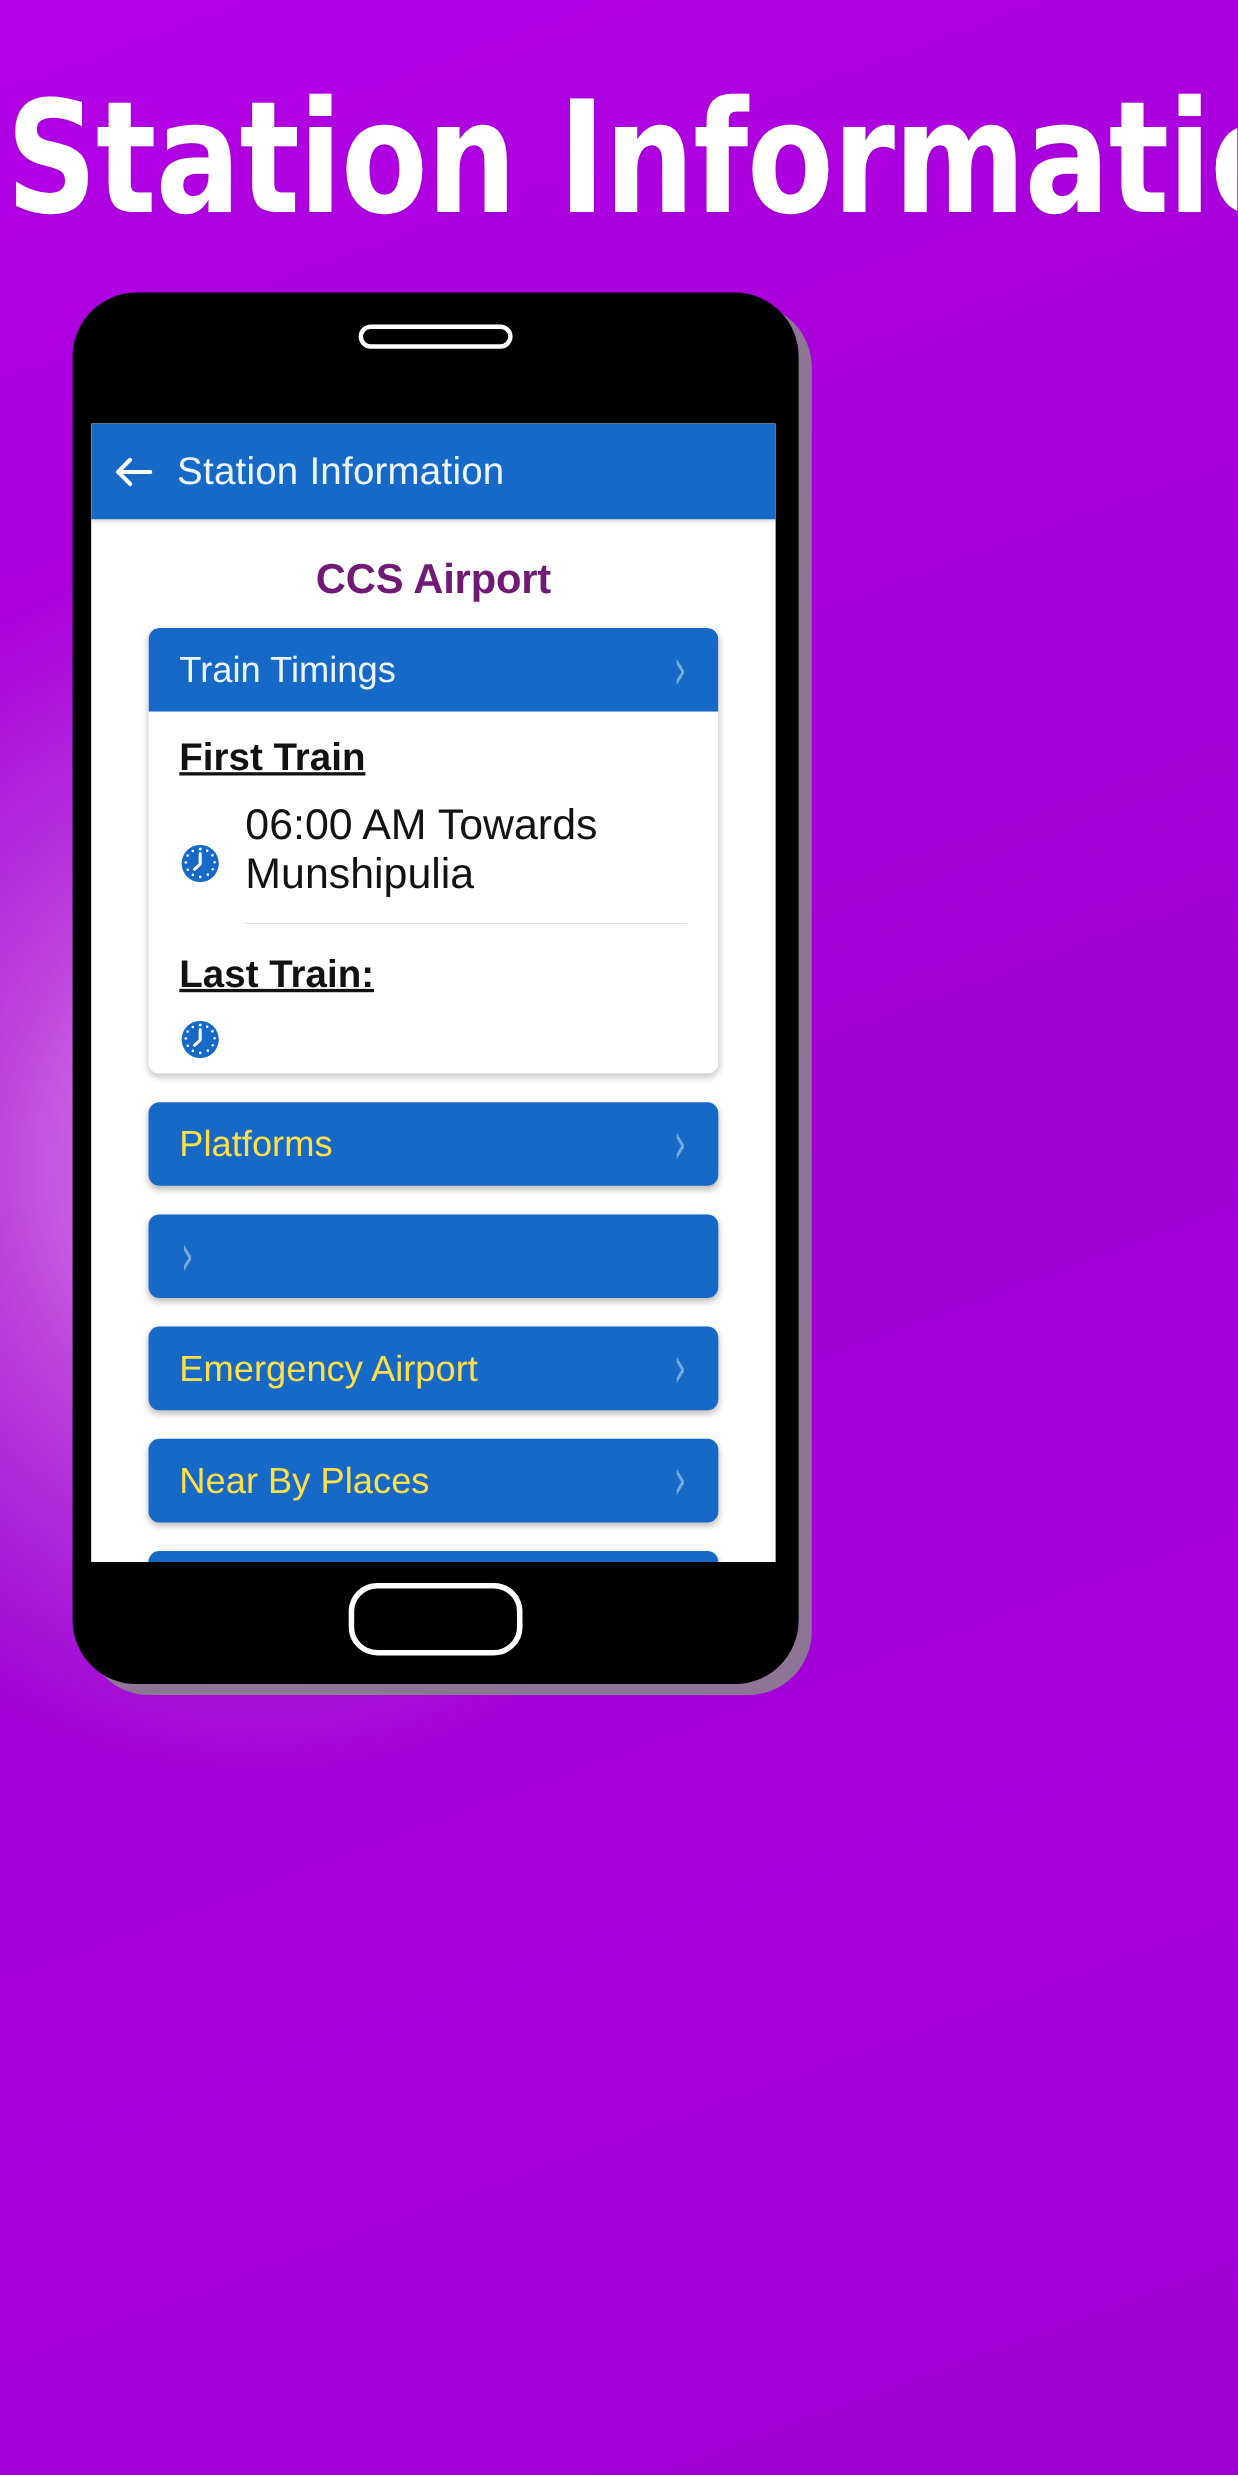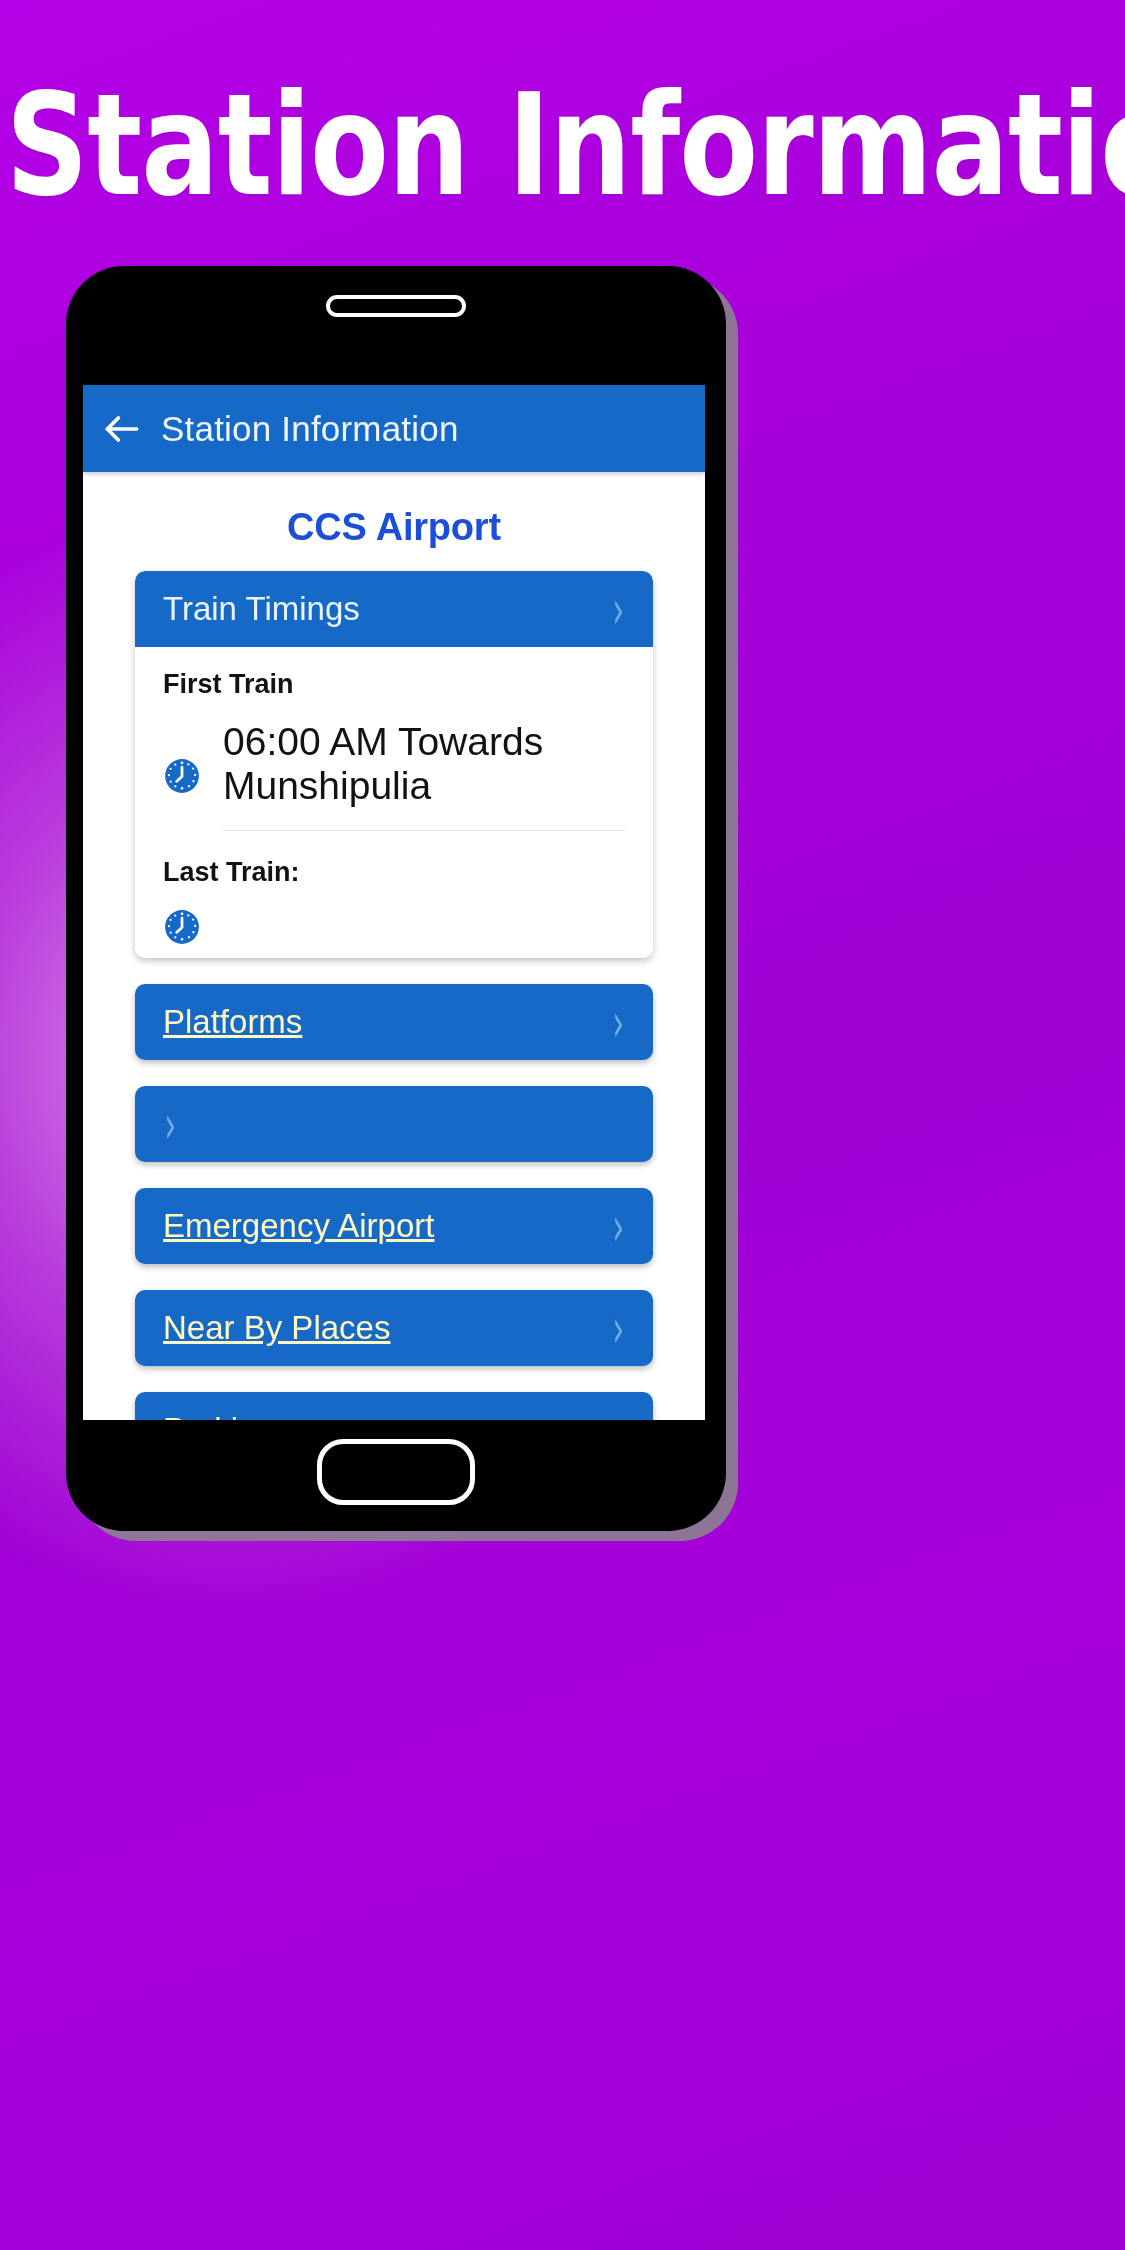--- a/index.html
+++ b/index.html
@@ -123,21 +123,21 @@
   }
 
   
   .content {
     padding: 0;
     background: #ffffff;
     height: calc(100% - 87px);
   }
   .station-name {
     text-align: center;
-    color: #1d4ed8;
+    color: #701a75;
     font-size: 38px;
     font-weight: bold;
     padding: 34px 0 22px 0;
     letter-spacing: -0.2px;
   }
 
   
   .card {
     margin: 0 52px 0 52px;
     background: #e5e5e5;
@@ -165,25 +165,26 @@
     font-family: "DejaVu Sans", sans-serif;
     transform: scaleY(1.55) scaleX(0.85);
     opacity: 0.9;
     padding-right: 6px;
   }
   .card-body {
     background: #ffffff;
     padding: 22px 0 12px 0;
   }
   .group-label {
-    font-size: 27px;
+    font-size: 35px;
     font-weight: bold;
     color: #121212;
     padding: 0 0 0 28px;
     margin-bottom: 6px;
+    text-decoration: underline;
   }
   .timing-row {
     display: flex;
     align-items: center;
     padding: 14px 0 0 28px;
   }
   .clock-icon {
     width: 38px;
     height: 38px;
     flex: none;
@@ -213,23 +214,22 @@
     background: #1769c7;
     border-radius: 10px;
     display: flex;
     align-items: center;
     padding: 0 22px 0 28px;
     margin-bottom: 26px;
     box-shadow: 0 3px 6px rgba(0,0,0,0.26);
   }
   .menu-btn .label {
     flex: 1;
-    color: #fef9c3;
+    color: #fde047;
     font-size: 33px;
-    text-decoration: underline;
   }
 </style>
 </head>
 <body>
 
 <div class="stage">
 
   <div class="hero-title">Station Information</div>
 
   <div class="phone-shadow"></div>

